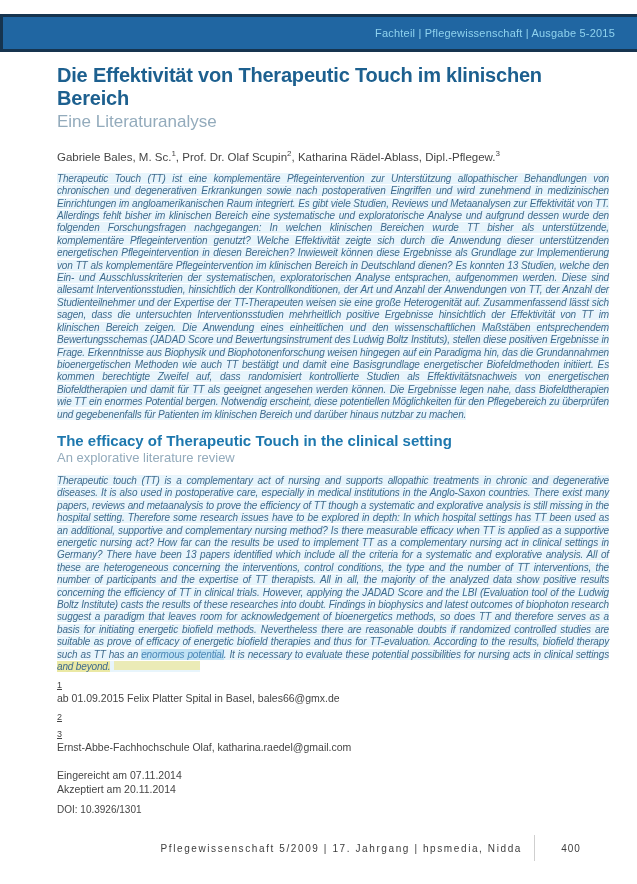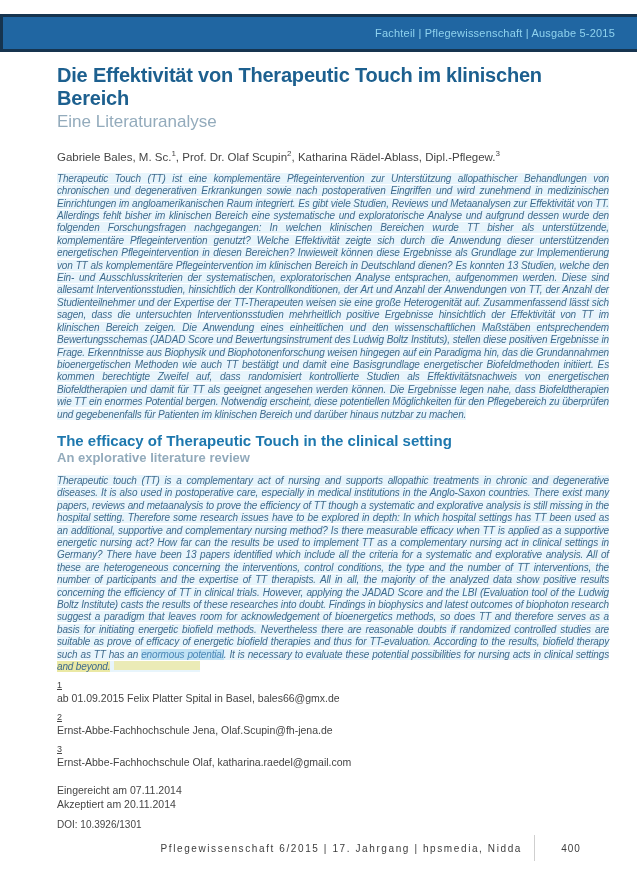--- a/index.html
+++ b/index.html
@@ -35,21 +35,21 @@
   .abstract{
     margin-top:10px;font-style:italic;font-size:10px;line-height:12.4px;
     letter-spacing:-0.15px;text-align:justify;color:var(--body-text);
   }
   .abs-text{background:var(--hl-line);}
   .hl-blue{background:var(--hl-blue);color:#4a85b5;}
   .hl-yellow{background:var(--hl-yellow);}
   .strip-yellow{display:inline-block;width:86px;height:9px;background:var(--hl-yellow);opacity:0.8;vertical-align:baseline;margin-left:4px;}
 
   h3{font-size:15px;font-weight:700;color:var(--heading);margin-top:11px;}
-  h4{font-size:13px;font-weight:700;color:var(--subtitle);margin:1px 0 5px 0;}
+  h4{font-size:13px;font-weight:400;color:var(--subtitle);margin:1px 0 5px 0;}
 
   .corr-heading{margin-top:22px;}
   .corr-entries{margin-top:4px;}
   .fn-marker{
     margin-top:7px;font-size:9px;color:var(--meta-text);
     text-decoration:underline;line-height:10px;
   }
   .fn-text{font-size:10.5px;color:var(--meta-text);margin-top:2px;line-height:13px;}
 
   .dates{margin-top:15px;font-size:10.5px;color:var(--meta-text);line-height:13.5px;}
@@ -83,32 +83,31 @@
 
     <h3>The efficacy of Therapeutic Touch in the clinical setting</h3>
     <h4>An explorative literature review</h4>
 
     <p class="abstract" id="abstract-en"><span class="abs-text"><span>Therapeutic touch (TT) is a complementary act of nursing and supports allopathic treatments in chronic and degenerative diseases. It is also used in postoperative care, especially in medical institutions in the Anglo-Saxon countries. There exist many papers, reviews and metaanalysis to prove the efficiency of TT though a systematic and explorative analysis is still missing in the hospital setting. Therefore some research issues have to be explored in depth: In which hospital settings has TT been used as an additional, supportive and complementary nursing method? Is there measurable efficacy when TT is applied as a supportive energetic nursing act? How far can the results be used to implement TT as a complementary nursing act in clinical settings in Germany? There have been 13 papers identified which include all the criteria for a systematic and explorative analysis. All of these are heterogeneous concerning the interventions, control conditions, the type and the number of TT interventions, the number of participants and the expertise of TT therapists. All in all, the majority of the analyzed data show positive results concerning the efficiency of TT in clinical trials. However, applying the JADAD Score and the LBI (Evaluation tool of the Ludwig Boltz Institute) casts the results of these researches into doubt. Findings in biophysics and latest outcomes of biophoton research suggest a paradigm that leaves room for acknowledgement of bioenergetics methods, so does TT and therefore serves as a basis for initiating energetic biofield methods. Nevertheless there are reasonable doubts if randomized controlled studies are suitable as prove of efficacy of energetic biofield therapies and thus for TT-evaluation. According to the results, biofield therapy such as TT has an </span><span class="hl-blue">enormous potential</span><span>. It is necessary to evaluate these potential possibilities for nursing acts in clinical settings </span><span class="hl-yellow">and beyond.</span><span class="strip-yellow"></span></span></p>
 
     <div class="corr-entries" id="corr-entries">
         <div class="fn-marker">1</div>
         <div class="fn-text">ab 01.09.2015 Felix Platter Spital in Basel, bales66@gmx.de</div>
         <div class="fn-marker">2</div>
-        <div class="fn-text">Ernst-Abbe-Fachhochschule Jena, Olaf.Scupin@fh-jena.de</div>
         <div class="fn-marker">3</div>
         <div class="fn-text">Ernst-Abbe-Fachhochschule Olaf, katharina.raedel@gmail.com</div>
       </div>
 
     <p class="dates">
       <span>Eingereicht am 07.11.2014</span><br>
       <span>Akzeptiert am 20.11.2014</span>
     </p>
 
     <p class="doi">DOI: 10.3926/1301</p>
   </div>
 
   <div class="footer">
-    <span class="journal-line">Pflegewissenschaft 6/2015 | 17. Jahrgang | hpsmedia, Nidda</span>
+    <span class="journal-line">Pflegewissenschaft 5/2009 | 17. Jahrgang | hpsmedia, Nidda</span>
     <span class="footer-rule"></span>
     <span class="page-num">400</span>
   </div>
 
 </div>
 
 </body></html>

